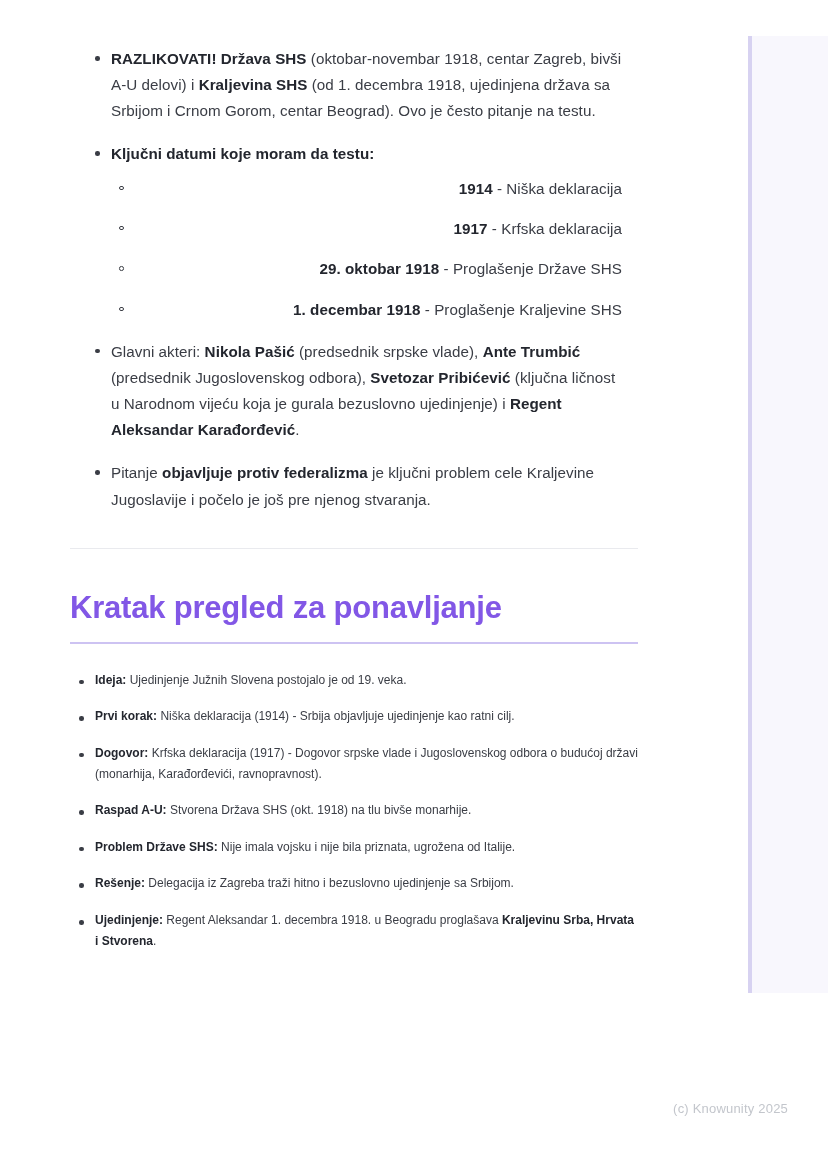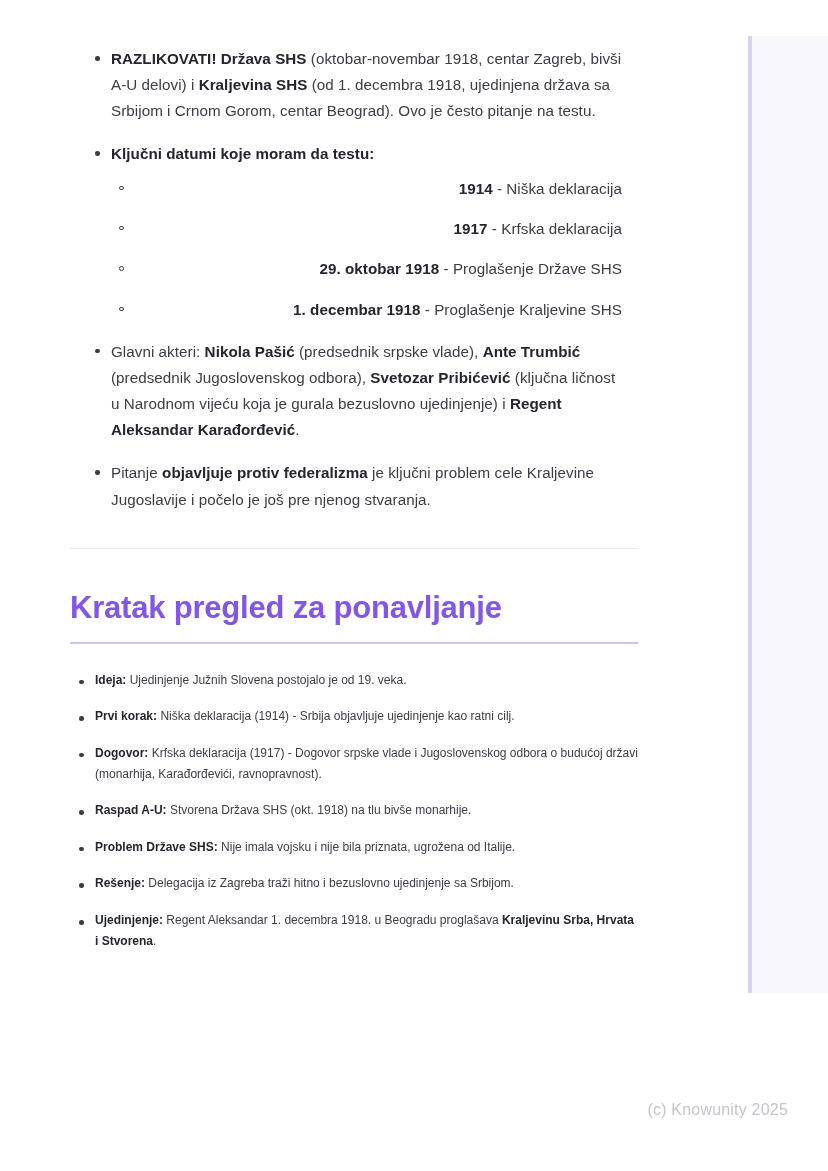--- a/index.html
+++ b/index.html
@@ -151,21 +151,21 @@
     border-radius: 50%;
     background: #3a3d45;
   }
 
   #footer {
     position: absolute;
     left: 0;
     top: 1101px;
     width: 788px;
     text-align: right;
-    font-size: 16px;
+    font-size: 13px;
     color: #c3c6cc;
     letter-spacing: 0.2px;
   }
 </style>
 </head>
 <body>
 
 <div id="page">
   <div class="content">
 

